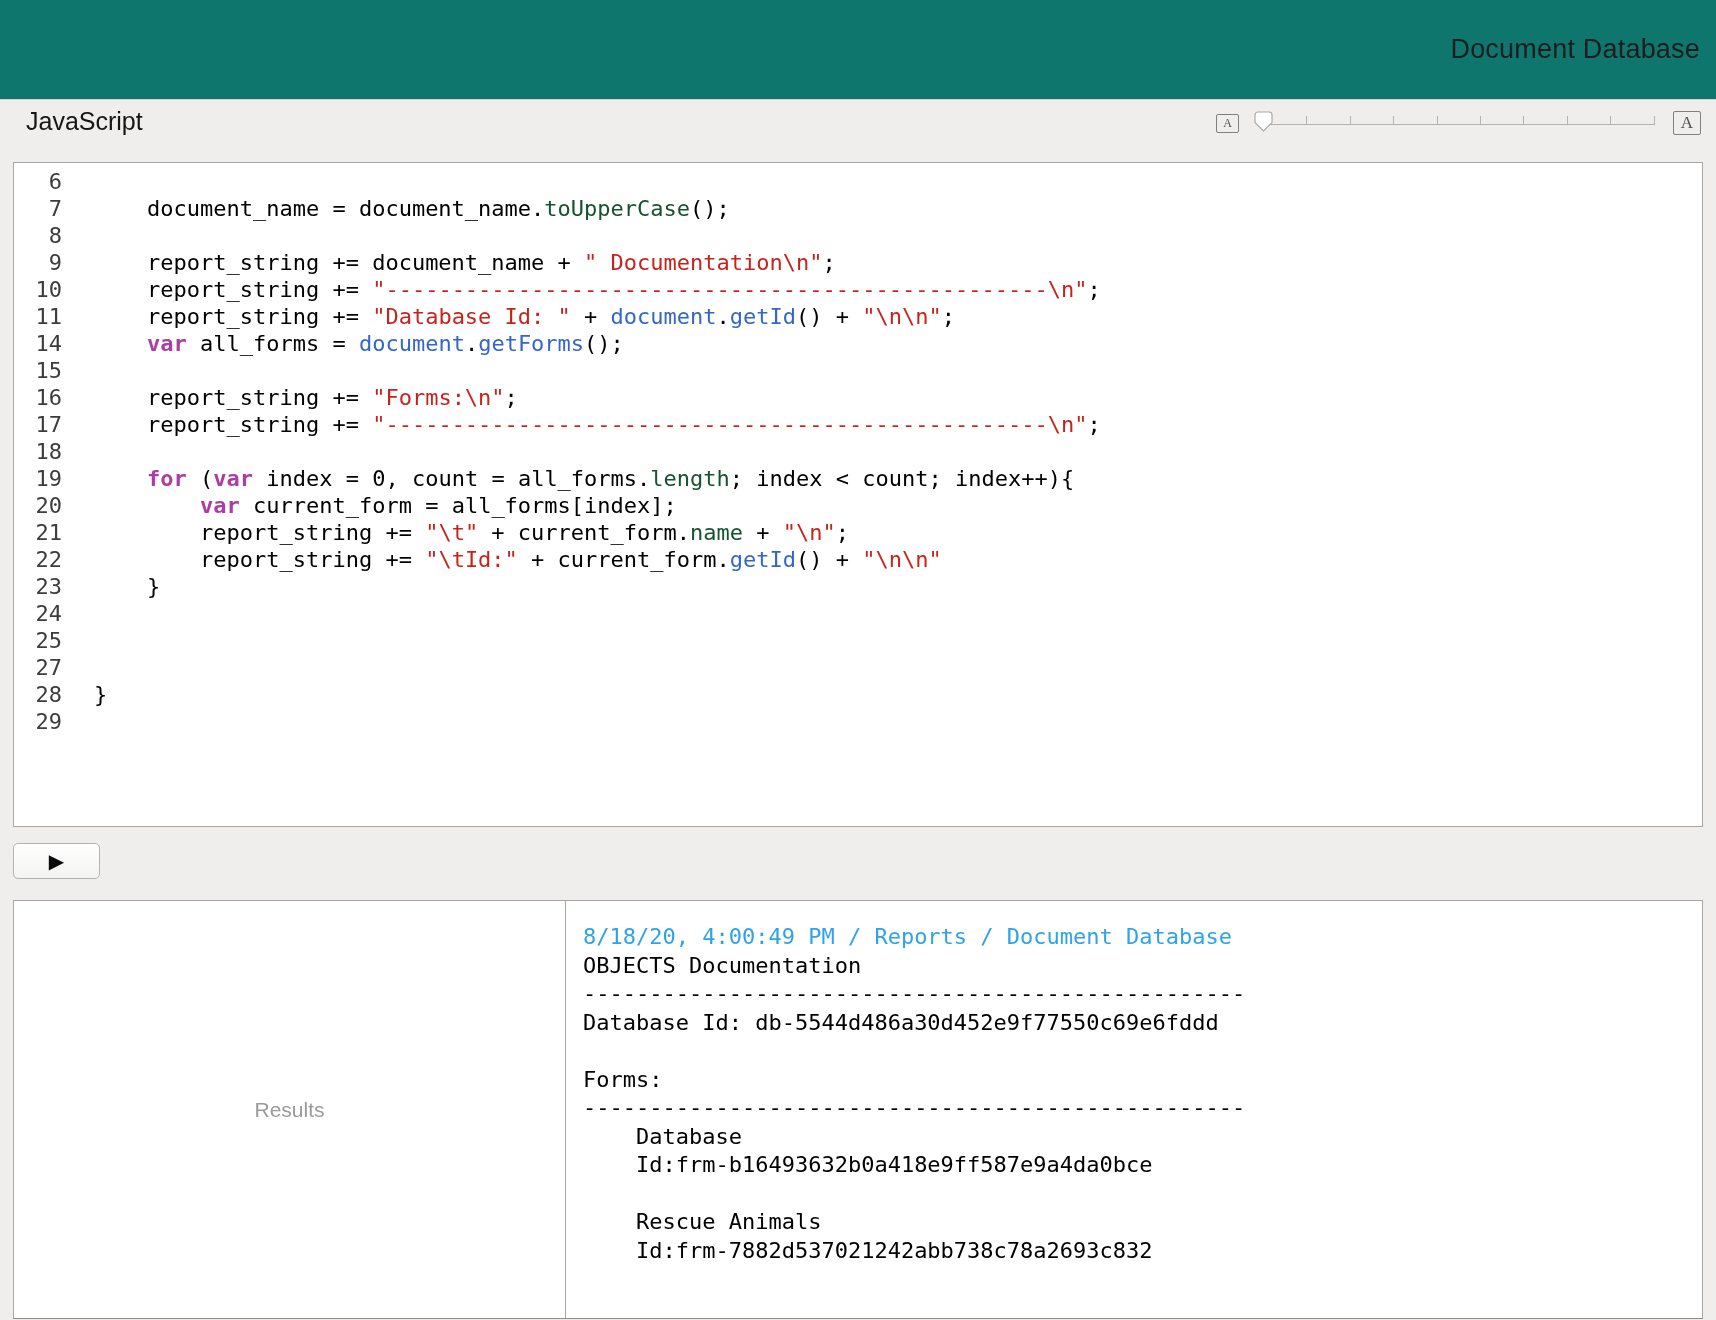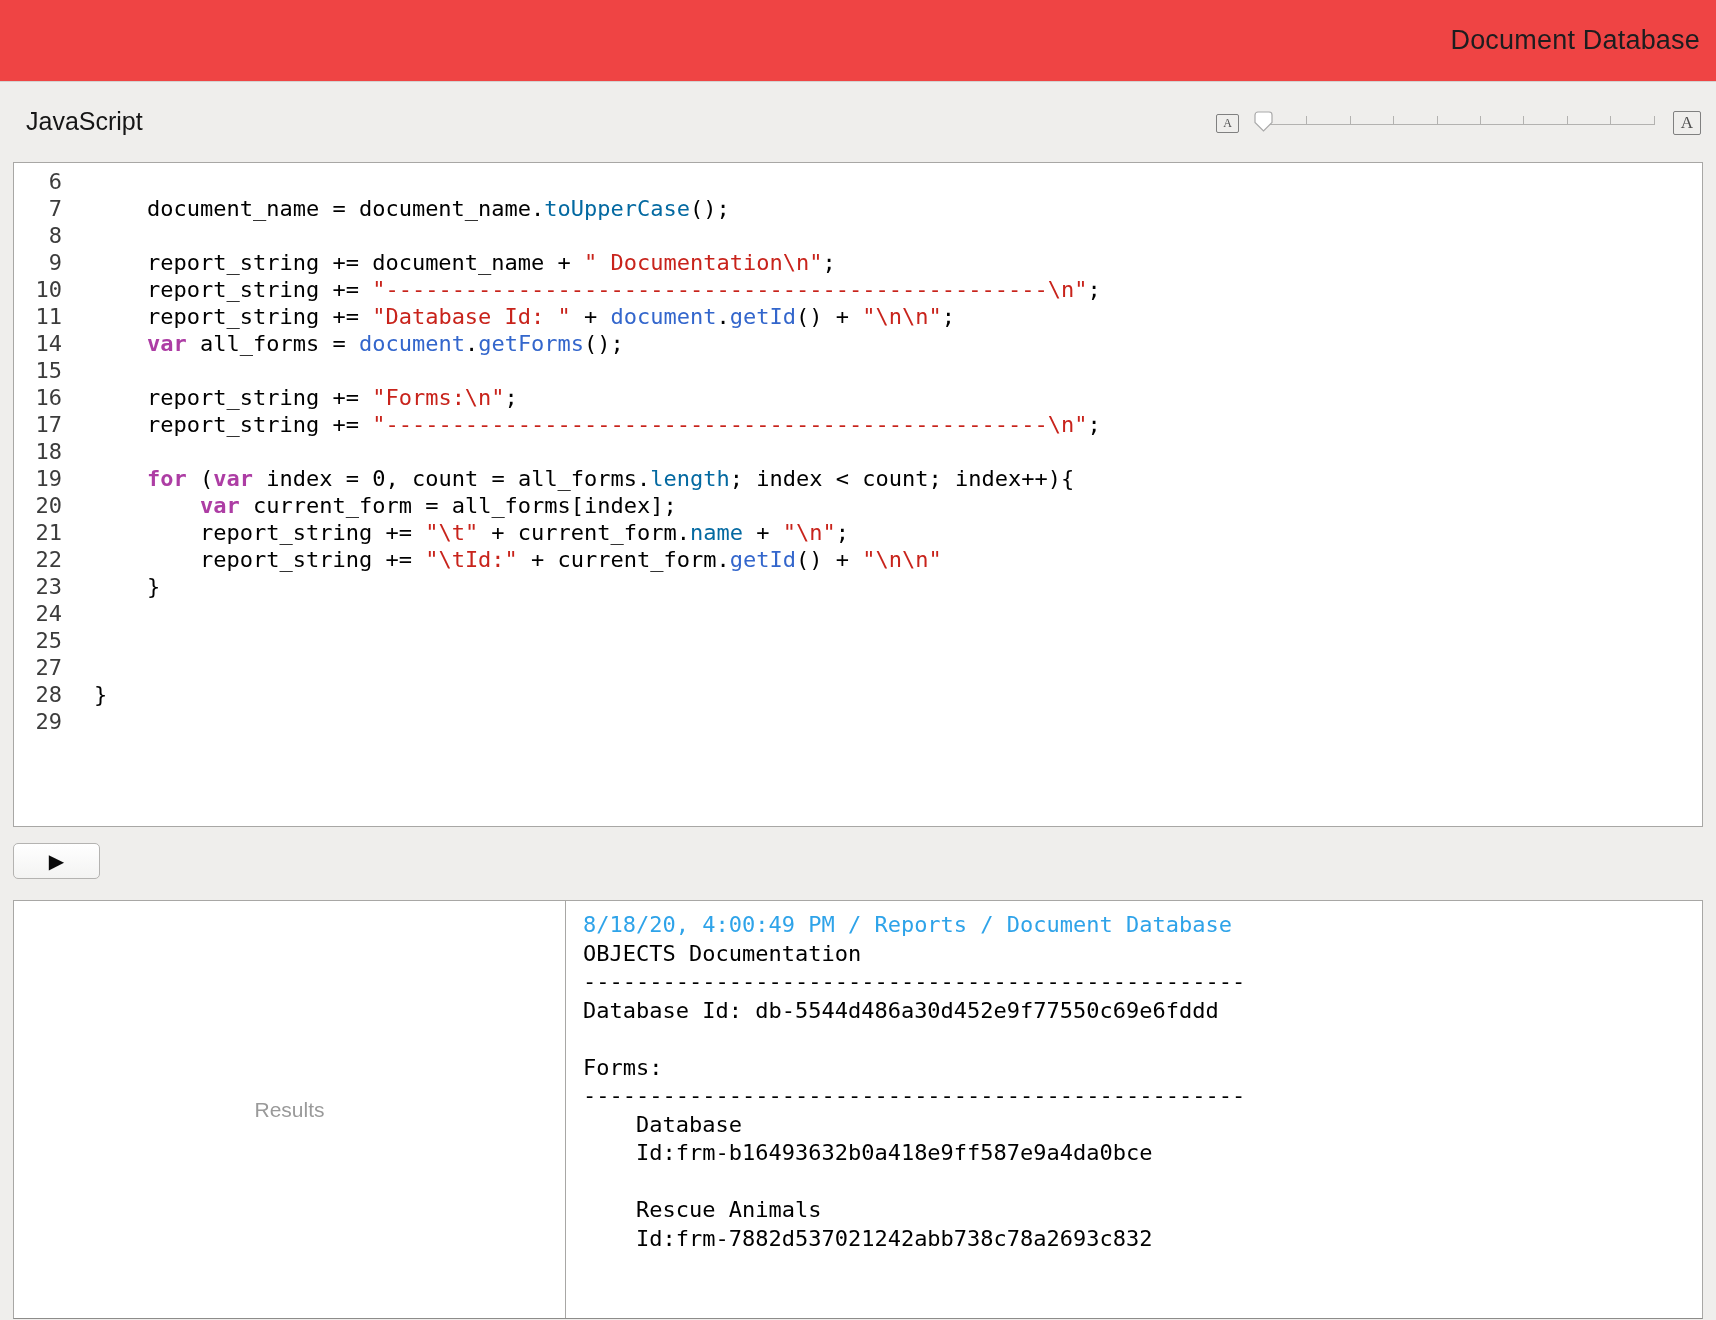--- a/index.html
+++ b/index.html
@@ -5,22 +5,22 @@
   * { margin:0; padding:0; box-sizing:border-box; }
   html,body { width:1716px; height:1320px; }
   body {
     position:relative; overflow:hidden;
     background:#efeeec;
     font-family:"Liberation Sans", sans-serif;
   }
 
   
   .titlebar {
-    position:absolute; left:0; top:0; width:1716px; height:82px;
-    background:#ef4444; border-bottom:1px solid #d4d3d1;
+    position:absolute; left:0; top:0; width:1716px; height:100px;
+    background:#0f766e; border-bottom:1px solid #d4d3d1;
     display:flex; align-items:center; justify-content:flex-end;
     padding-right:16px;
   }
   .win-title { font-size:27px; font-weight:500; color:#1d1d1f; letter-spacing:.2px; }
 
   
   .toolbar { position:absolute; left:0; top:83px; width:1716px; height:78px; }
   .lang-label { position:absolute; left:26px; top:24px; font-size:25px; color:#161616; }
 
   .fontslider { position:absolute; right:15px; top:24px; height:32px; display:flex; align-items:center; }
@@ -47,21 +47,21 @@
     background:#ffffff; border:1px solid #a8a7a5; overflow:hidden;
     padding-top:5px;
     font-family:"DejaVu Sans Mono", monospace; font-size:22px; line-height:27px;
     cursor:text;
   }
   .code-row { display:flex; }
   .ln { flex:none; width:58px; text-align:right; padding-right:10px; color:#3c3c3c; user-select:none; }
   .lc { padding-left:22px; white-space:pre; color:#000; }
   .tk-p { color:#000000;text-align:right; }
   .tk-k { color:#AD3DA4; font-weight:bold; }
-  .tk-m { color:#0369a1; }
+  .tk-m { color:#14532d; }
   .tk-s { color:#C8231B; }
   .tk-b { color:#3366CC; }
   .caret { display:inline-block; width:2px; height:24px; background:#000; vertical-align:-4px; }
 
   
   .run-btn {
     position:absolute; left:13px; top:843px; width:87px; height:36px;
     background:linear-gradient(#ffffff,#f3f3f2);
     border:1px solid #b4b3b1; border-radius:5px;
     display:flex; align-items:center; justify-content:center;
@@ -75,21 +75,21 @@
     background:#ffffff; border:1px solid #a8a7a5; border-bottom-color:#8d8c8a;
     display:flex;
   }
   .results-pane {
     flex:none; width:552px; border-right:1px solid #a8a7a5;
     display:flex; align-items:center; justify-content:center;
   }
   .results-label { color:#9a9a9a; font-size:21px; }
   .console-pane {
     flex:1; overflow:hidden;
-    padding:10px 10px 0 17px;
+    padding:22px 10px 0 17px;
     font-family:"DejaVu Sans Mono", monospace; font-size:22px; line-height:28.5px;
   }
   .cl-hdr { color:#2EA3E9; white-space:pre; }
   .cl-out { color:#000000; white-space:pre; }
 </style>
 </head>
 <body>
 
 <div class="titlebar">
   <div class="win-title">Document Database</div>

